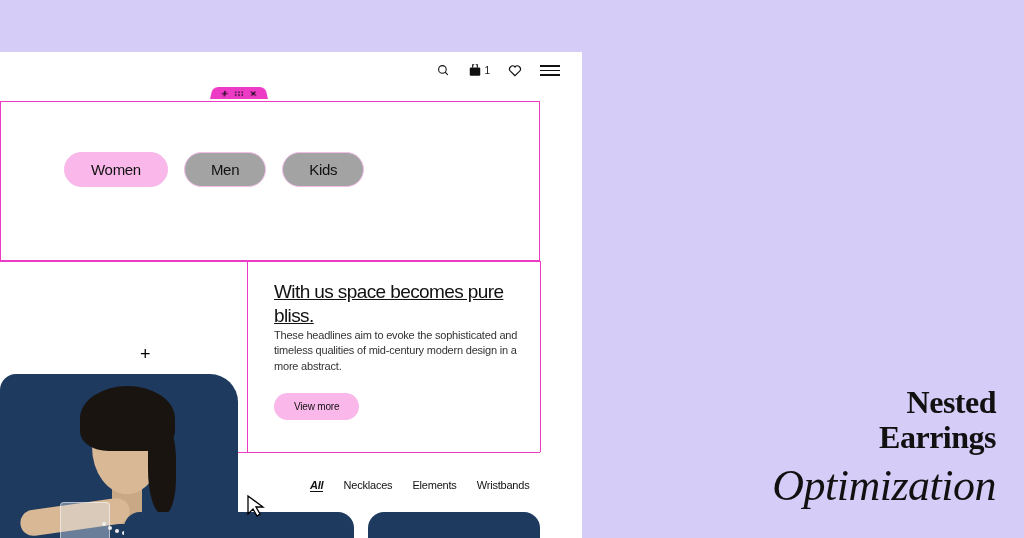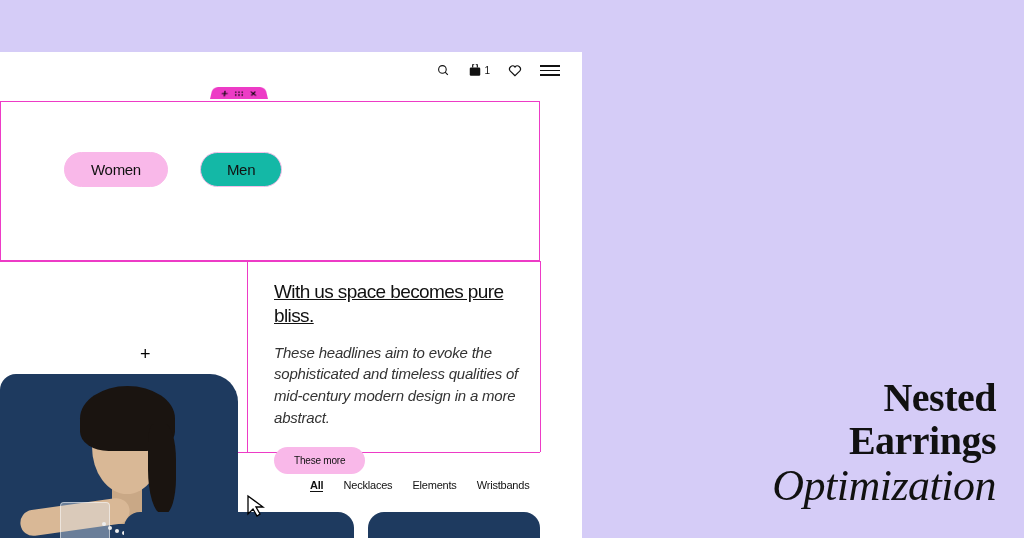--- a/index.html
+++ b/index.html
@@ -57,27 +57,27 @@
   top: 49px;
   width: 540px;
   height: 160px;
   border: 1px solid #ED3BC6;
 }
 .pills {
   position: absolute;
   left: 64px;
   top: 100px;
   display: flex;
-  gap: 32px;
+  gap: 16px;
 }
 .pill {
   padding: 8px 26px;
   border-radius: 999px;
   border: 1px solid #F5BEE9;
-  background: #14b8a6;
+  background: #a3a3a3;
   font-size: 15px;
   color: #111;
   letter-spacing: -0.3px;
   cursor: pointer;
 }
 .pill.active { background: #F9B8E9; border-color: #F9B8E9; }
 
 .grid-line-h {
   position: absolute;
   left: 0;
@@ -101,26 +101,24 @@
 }
 .hero-title {
   font-size: 19px;
   line-height: 1.25;
   color: #111;
   letter-spacing: -0.6px;
   font-weight: 400;
   text-decoration: underline;
 }
 .hero-desc {
-  margin-top: 14px;
-  font-size: 15px;
+  font-size: 11px;
   line-height: 1.45;
   color: #333;
   letter-spacing: -0.2px;
-  font-style: italic;
 }
 .view-more {
   margin-top: 18px;
   display: inline-block;
   padding: 8px 20px;
   background: #F9B8E9;
   border-radius: 999px;
   font-size: 10px;
   color: #111;
   cursor: pointer;
@@ -141,21 +139,21 @@
   position: absolute;
   left: 310px;
   top: 427px;
   display: flex;
   gap: 20px;
   font-size: 11px;
   color: #111;
   letter-spacing: -0.2px;
 }
 .subnav span { cursor: pointer; }
-.subnav .active { border-bottom: 1.5px solid #111; font-weight: 600; }
+.subnav .active { border-bottom: 1.5px solid #111; font-weight: 600; font-style: italic; }
 
 .img-card {
   position: absolute;
   background: #1E3A5F;
   border-radius: 16px;
 }
 .img-main {
   left: 0; top: 322px; width: 238px; height: 216px;
   border-top-right-radius: 28px;
   overflow: hidden;
@@ -207,22 +205,22 @@
 }
 
 .headline {
   position: absolute;
   right: 28px;
   bottom: 28px;
   text-align: right;
   font-family: Georgia, "Times New Roman", serif;
   color: #111;
 }
-.headline .l1, .headline .l2 { font-size: 40px; font-weight: 700; line-height: 1.08; letter-spacing: -0.5px; }
-.headline .l3 { font-size: 44px; font-style: italic; font-weight: 400; line-height: 1.08; letter-spacing: -0.5px; }
+.headline .l1, .headline .l2 { font-size: 32px; font-weight: 700; line-height: 1.08; letter-spacing: -0.5px; }
+.headline .l3 { font-size: 44px; font-style: italic; font-weight: 400; line-height: 1.08; letter-spacing: -0.5px; margin-top: 8px; }
 </style>
 </head>
 <body>
 
 <div class="canvas">
 
   <div class="topbar">
     <div class="icon-btn">
       <svg width="13" height="13" viewBox="0 0 24 24" fill="none" stroke="#111" stroke-width="2">
           <circle cx="10" cy="10" r="7"></circle>
@@ -263,31 +261,32 @@
     <svg width="8" height="8" viewBox="0 0 10 10">
         <path d="M2 2 L8 8 M8 2 L2 8" stroke="#000" stroke-width="1.5"></path>
       </svg>
   </div>
 
   <div class="selection-frame"></div>
 
   <div class="pills">
     <div class="pill active">Women</div>
     <div class="pill">Men</div>
+    <div class="pill">Kids</div>
   </div>
 
   <div class="grid-line-h" style="top:209px"></div>
   <div class="grid-line-v" style="left:247px"></div>
   <div class="grid-line-v" style="left:540px"></div>
   <div class="grid-line-h" style="top:400px"></div>
 
   <div class="hero-text">
     <div class="hero-title">With us space becomes pure bliss.</div>
     <div class="hero-desc">These headlines aim to evoke the sophisticated and timeless qualities of mid-century modern design in a more abstract.</div>
-    <div class="view-more">These more</div>
+    <div class="view-more">View more</div>
   </div>
 
   <div class="add-plus">+</div>
 
   <div class="subnav">
     <span class="active">All</span>
     <span>Necklaces</span>
     <span>Elements</span>
     <span>Wristbands</span>
   </div>

